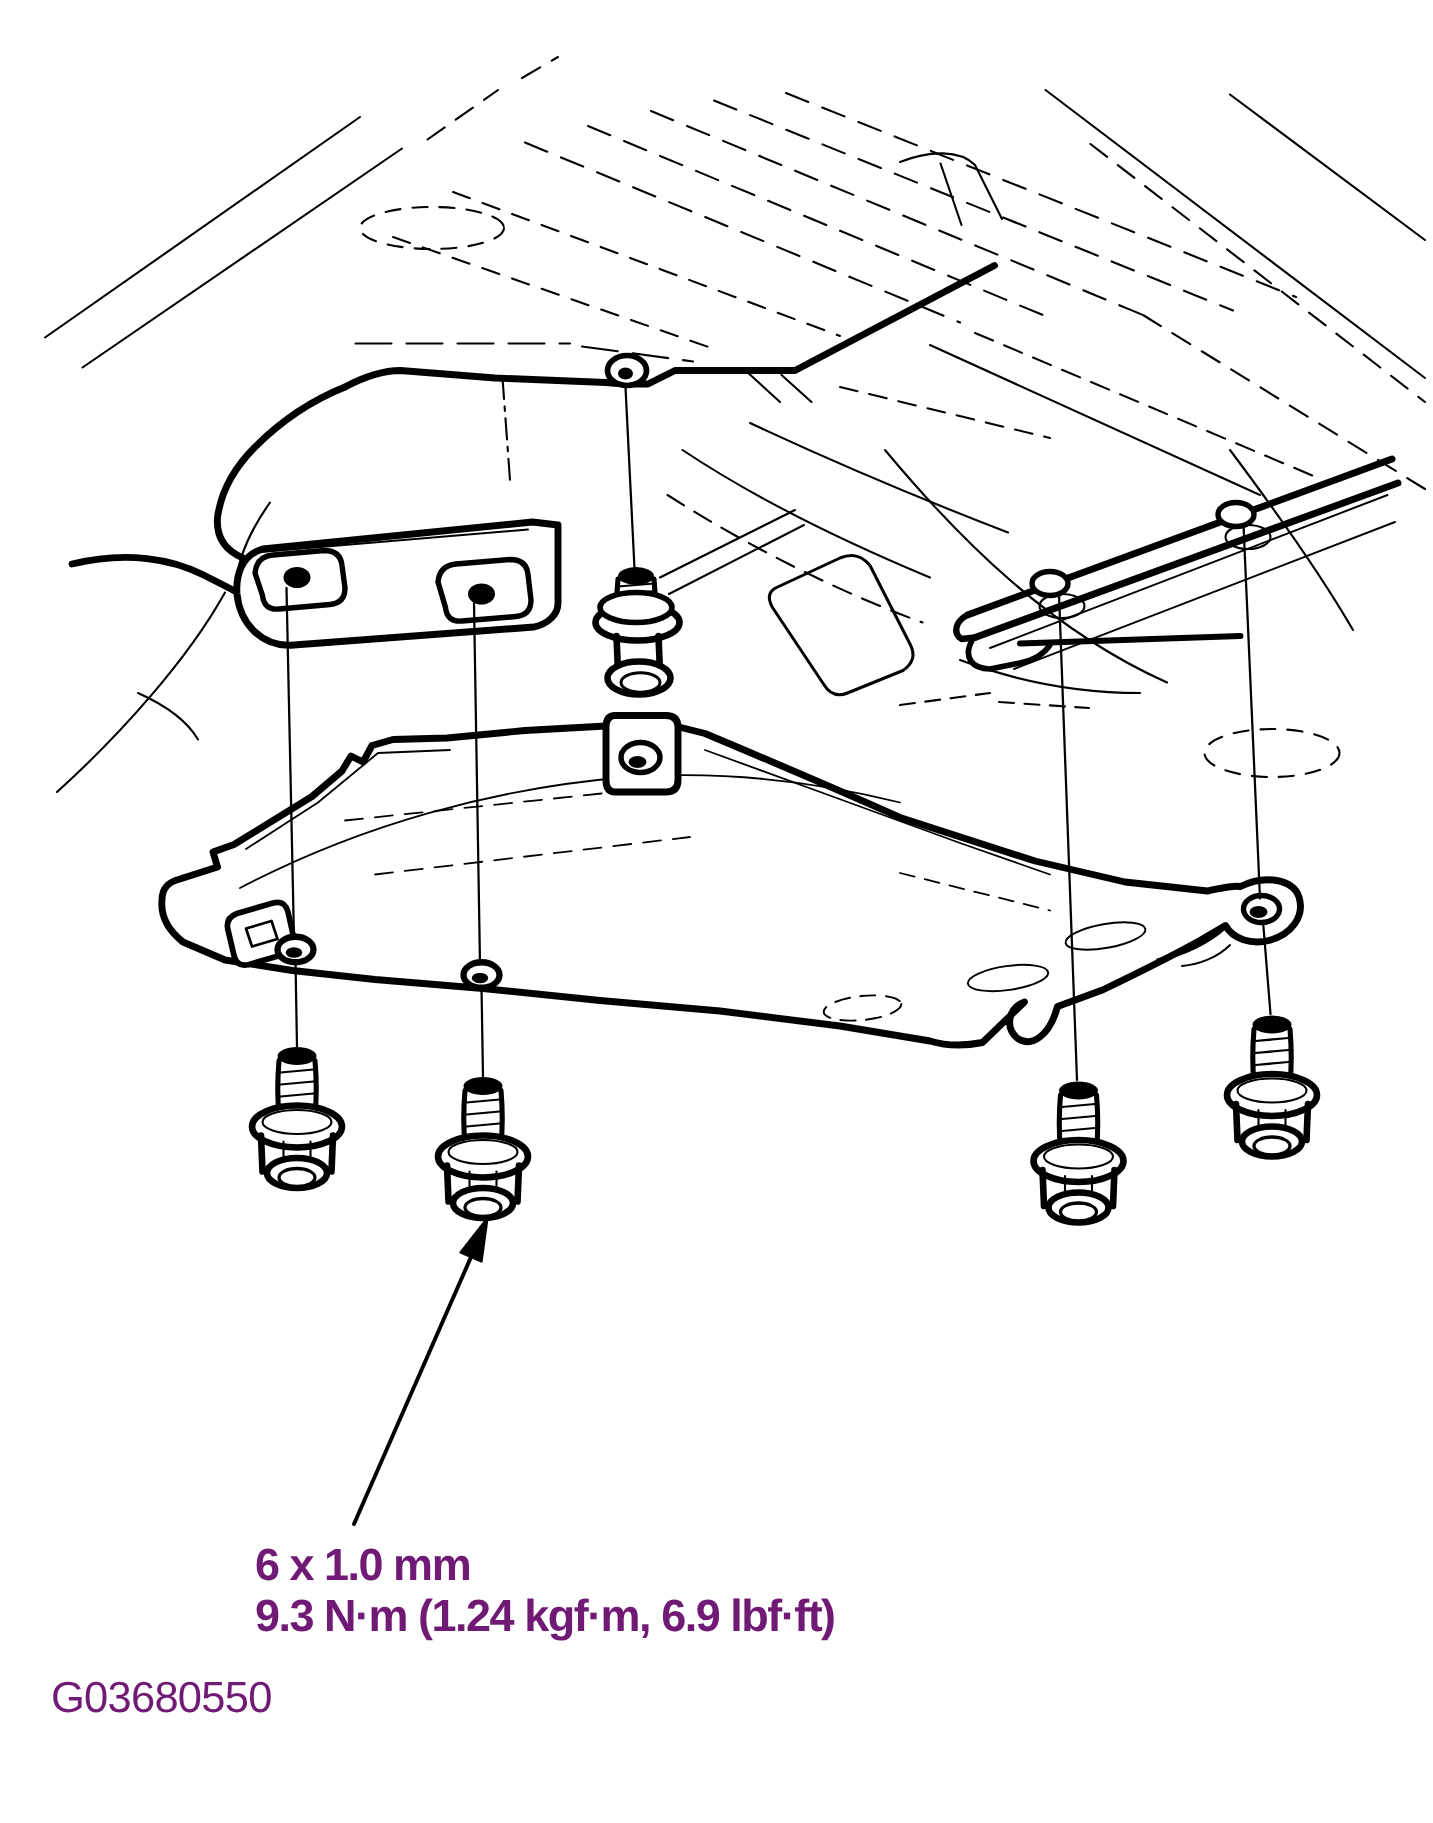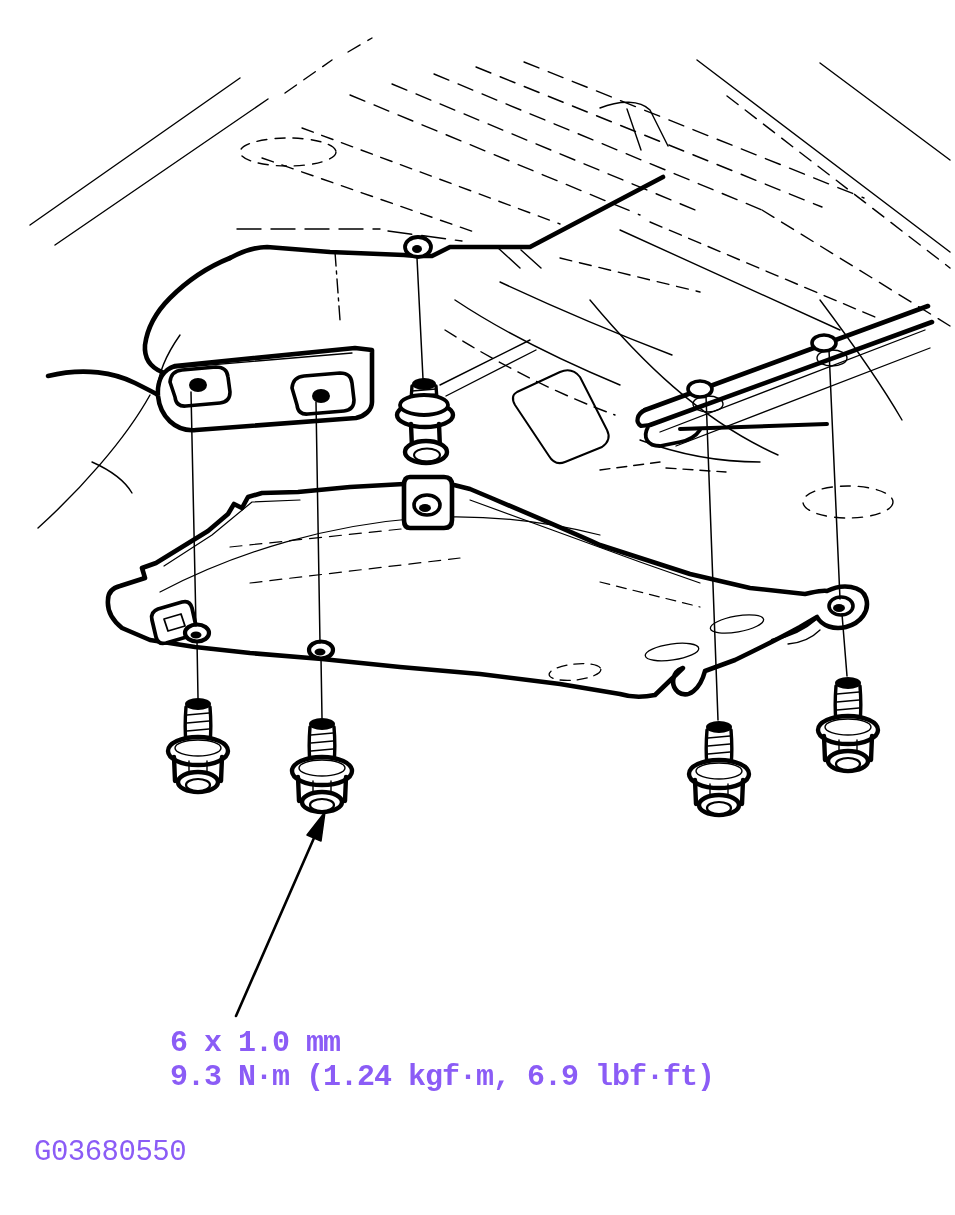--- a/index.html
+++ b/index.html
@@ -1,21 +1,21 @@
 <!DOCTYPE html>
 <html><head>
 <meta charset="utf-8">
 <style>
   html,body{margin:0;padding:0;background:#ffffff;}
   #stage{position:relative;width:955px;height:1215px;background:#ffffff;overflow:hidden;
          font-family:"Liberation Sans",sans-serif;}
   #diagram-svg{position:absolute;left:0;top:0;}
-  .lbl{position:absolute;color:#8b5cf6;white-space:nowrap;font-family:Liberation Mono, monospace;}
+  .lbl{position:absolute;color:#701a75;white-space:nowrap;}
   .callout-line{font-size:30px;font-weight:bold;letter-spacing:-1px;line-height:33px;}
-  .figcode{font-size:29px;font-weight:normal;letter-spacing:-0.5px;margin-top:20px;}
+  .figcode{font-size:29px;font-weight:normal;letter-spacing:-0.5px;}
 </style>
 </head>
 <body>
 
 <div id="stage">
 
 <svg id="diagram-svg" width="955" height="1215" viewBox="0 0 955 1215" fill="none" stroke="#000" stroke-linecap="round" stroke-linejoin="round">
 
   <g stroke-width="1.4">
 

